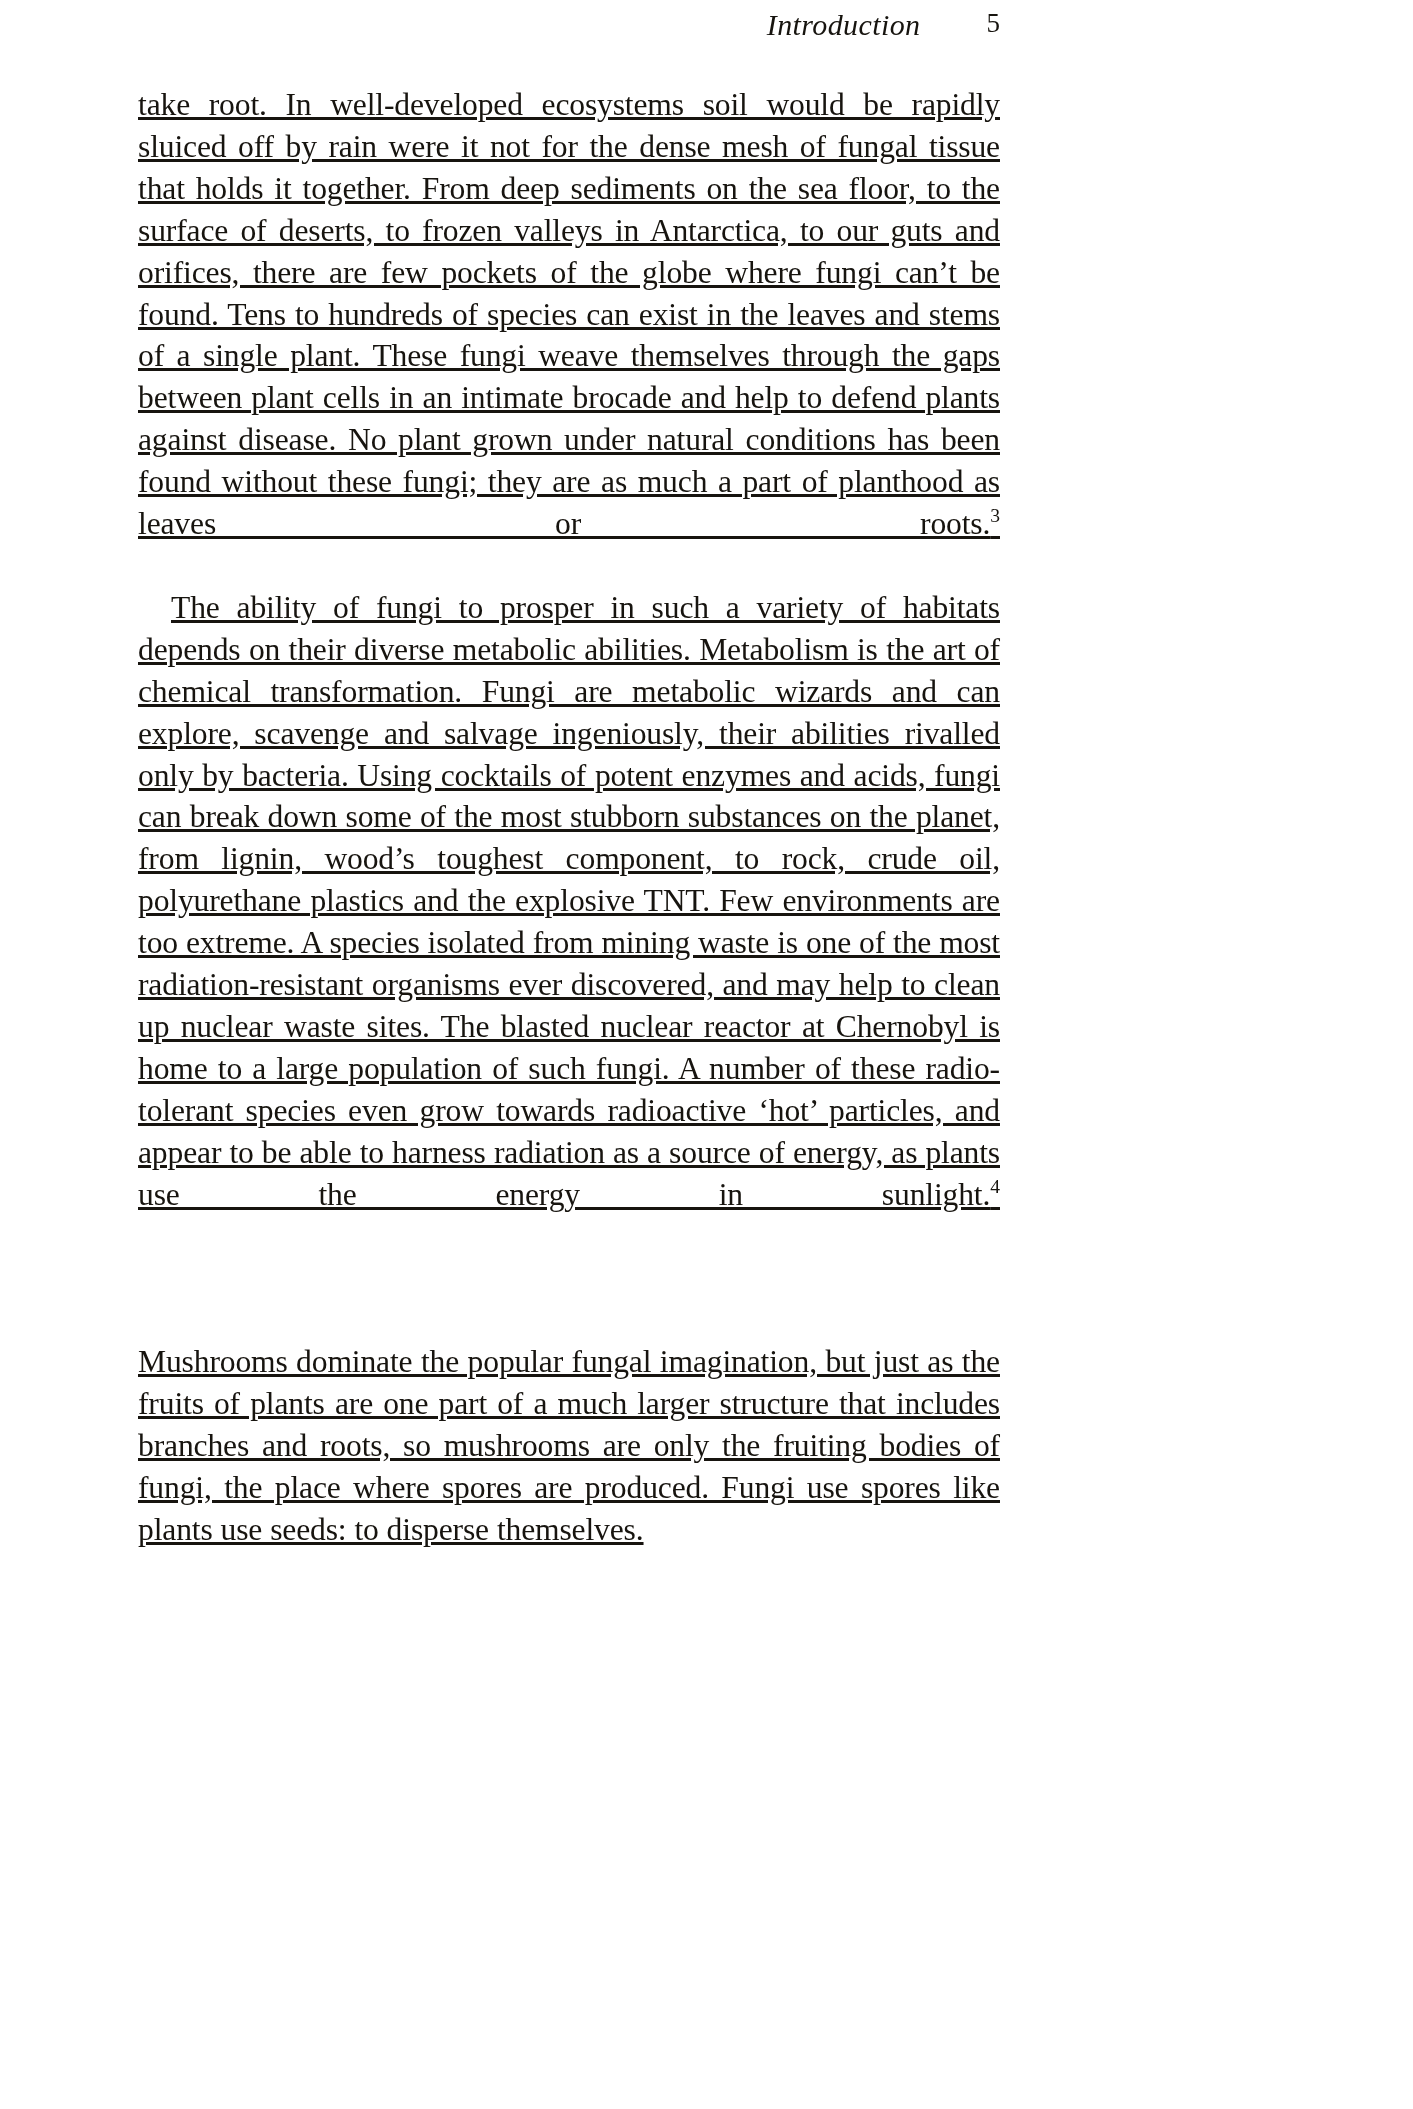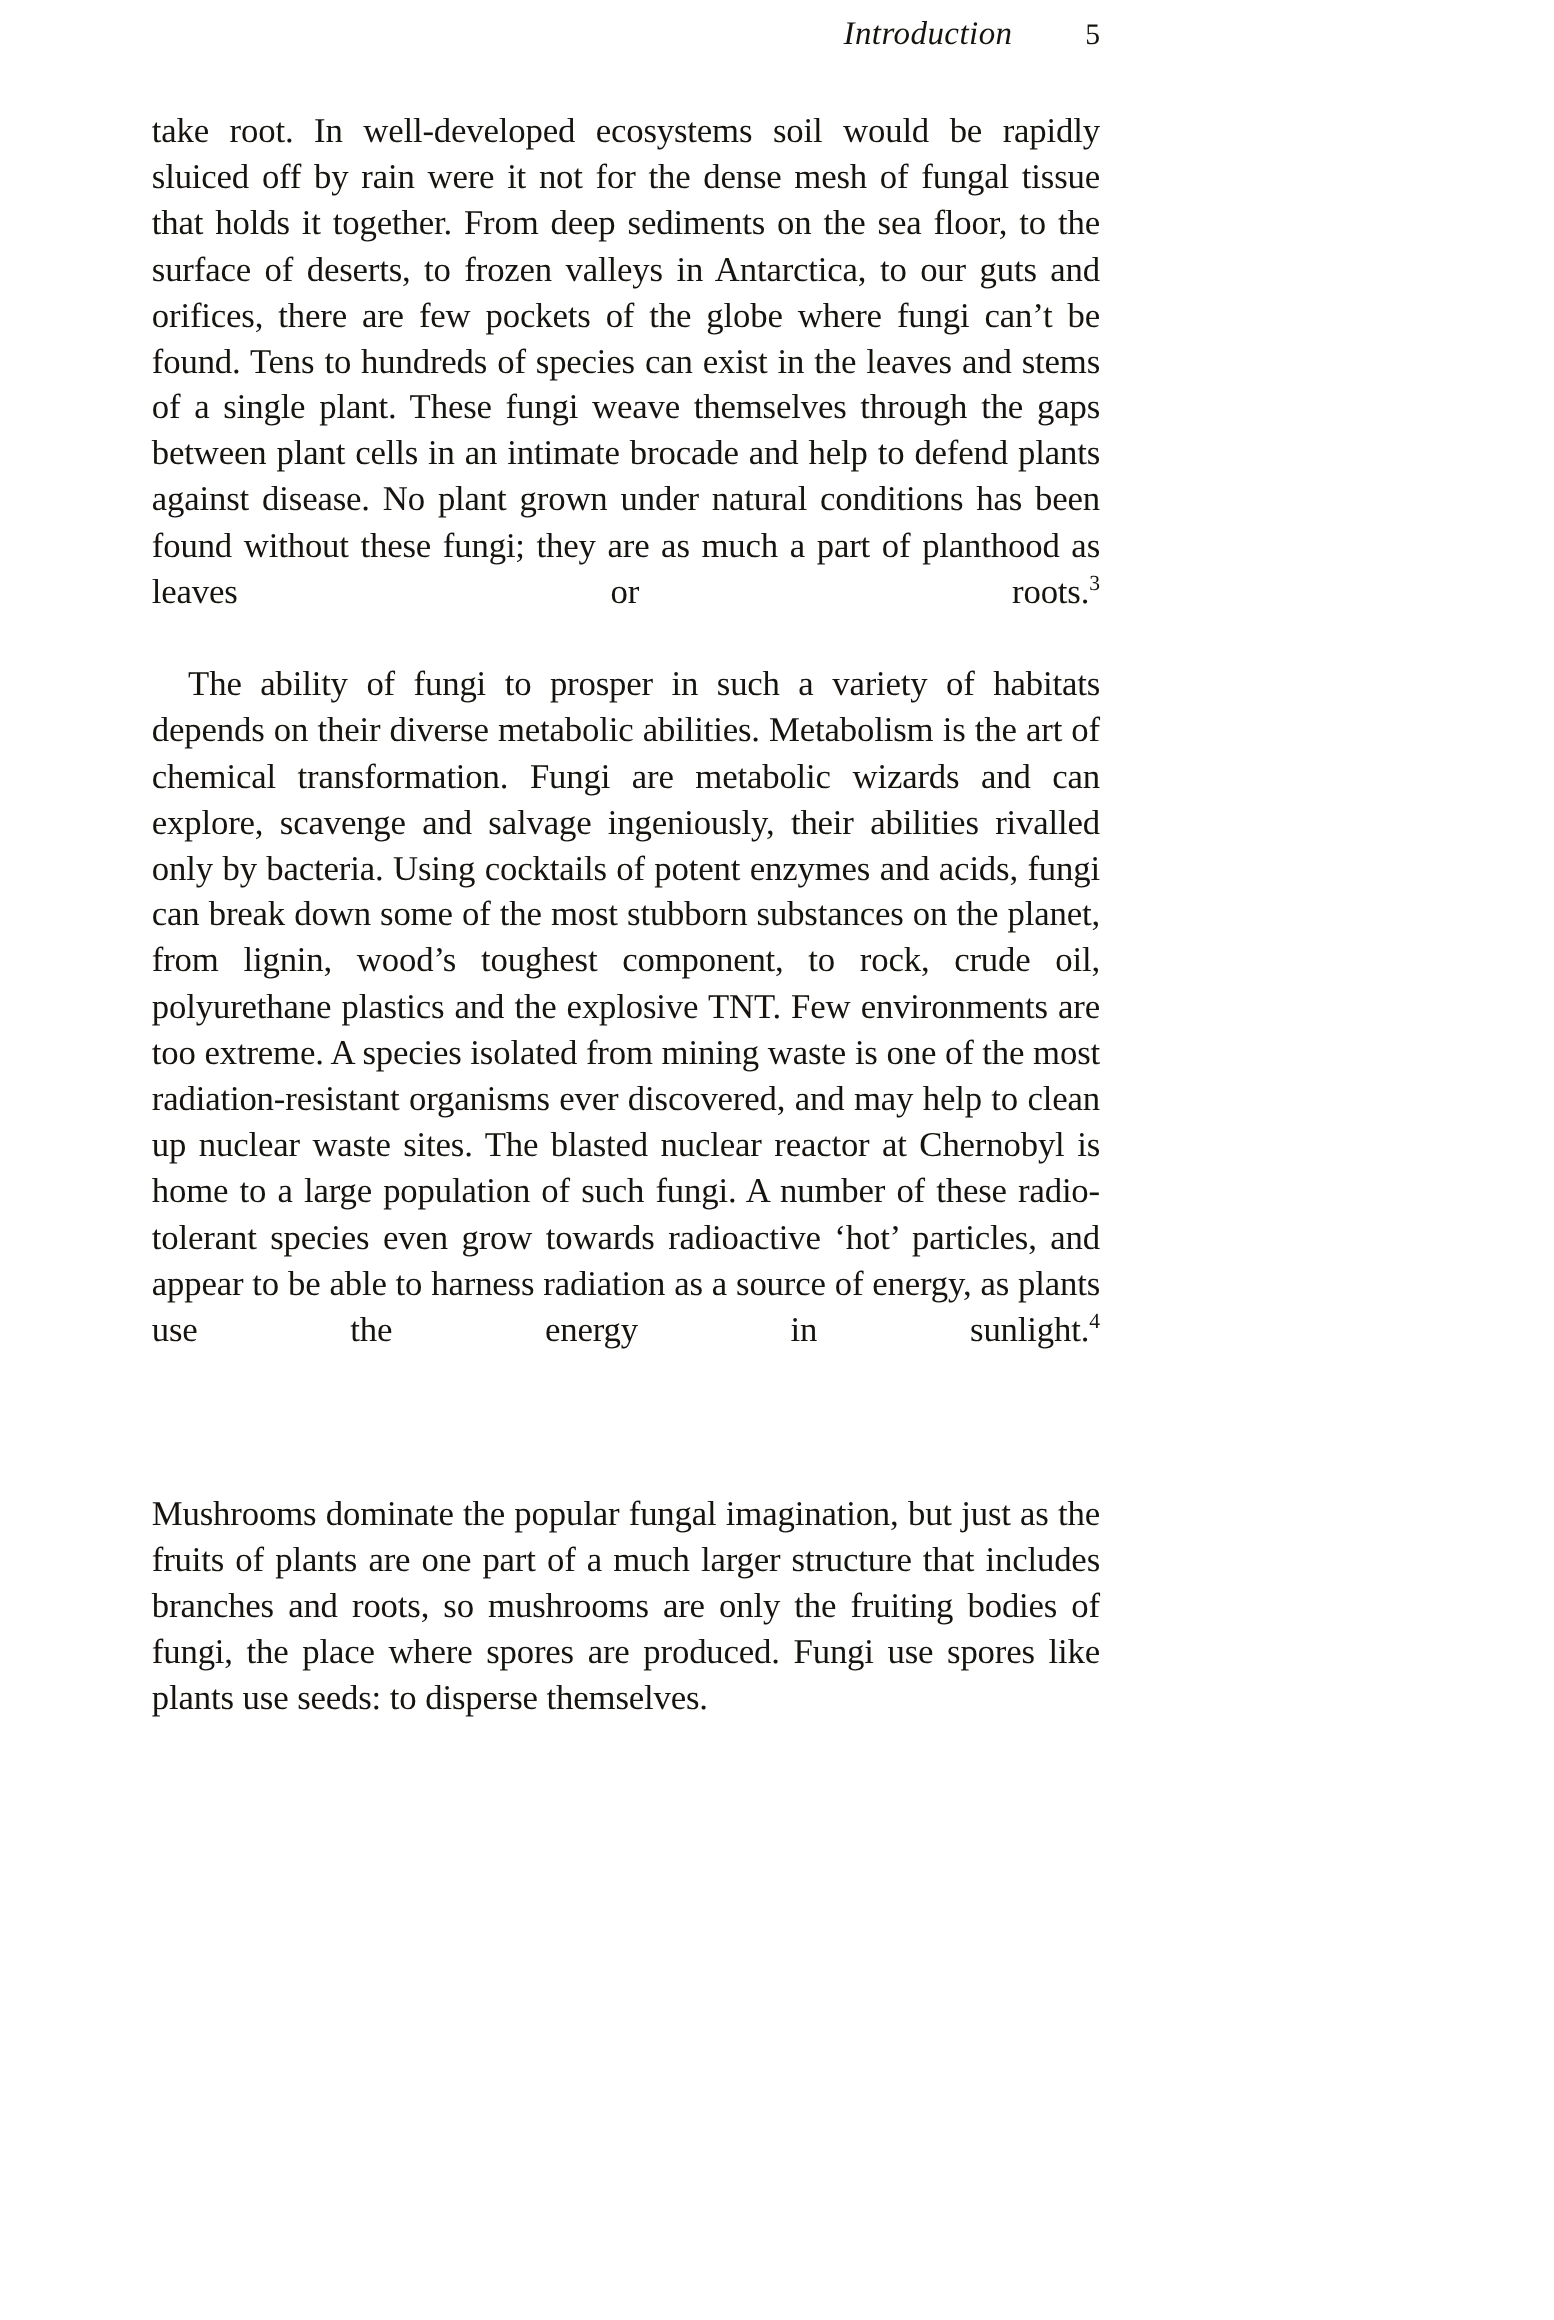--- a/index.html
+++ b/index.html
@@ -19,43 +19,44 @@
   }
 
   
   .running-head {
     position: absolute;
     left: 138px;
     top: 8px;
     width: 862px;
     height: 46px;
     display: flex;
-    align-items: center;
+    align-items: flex-start;
     justify-content: flex-end;
   }
   .running-head .rh-title {
     font-style: italic;
     font-size: 30px;
     letter-spacing: 0.4px;
     color: #17140f;
     white-space: nowrap;
   }
   .running-head .rh-folio {
     font-size: 27px;
     margin-left: 66px;
     color: #17140f;
     white-space: nowrap;
   }
 
   
   .textblock {
     position: absolute;
     left: 138px;
-    top: 98px;
+    top: 84px;
     width: 862px;
+    text-decoration: underline;
   }
 
   p.body {
     margin: 0;
     font-size: 31.6px;
     line-height: 41.9px;
     text-align: justify;
     text-justify: inter-word;
     word-spacing: 0.2px;
     letter-spacing: -0.15px;

